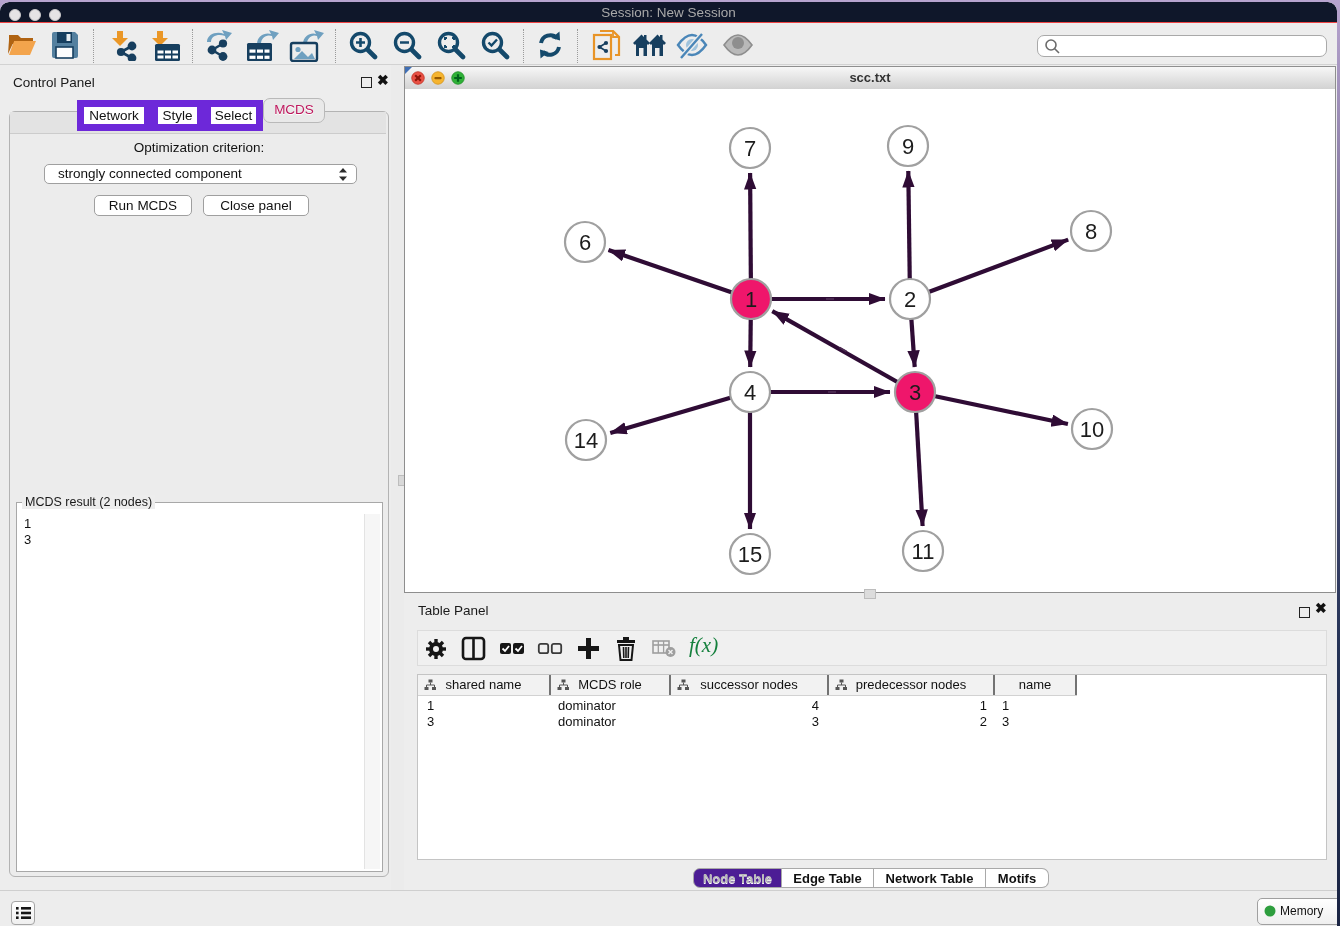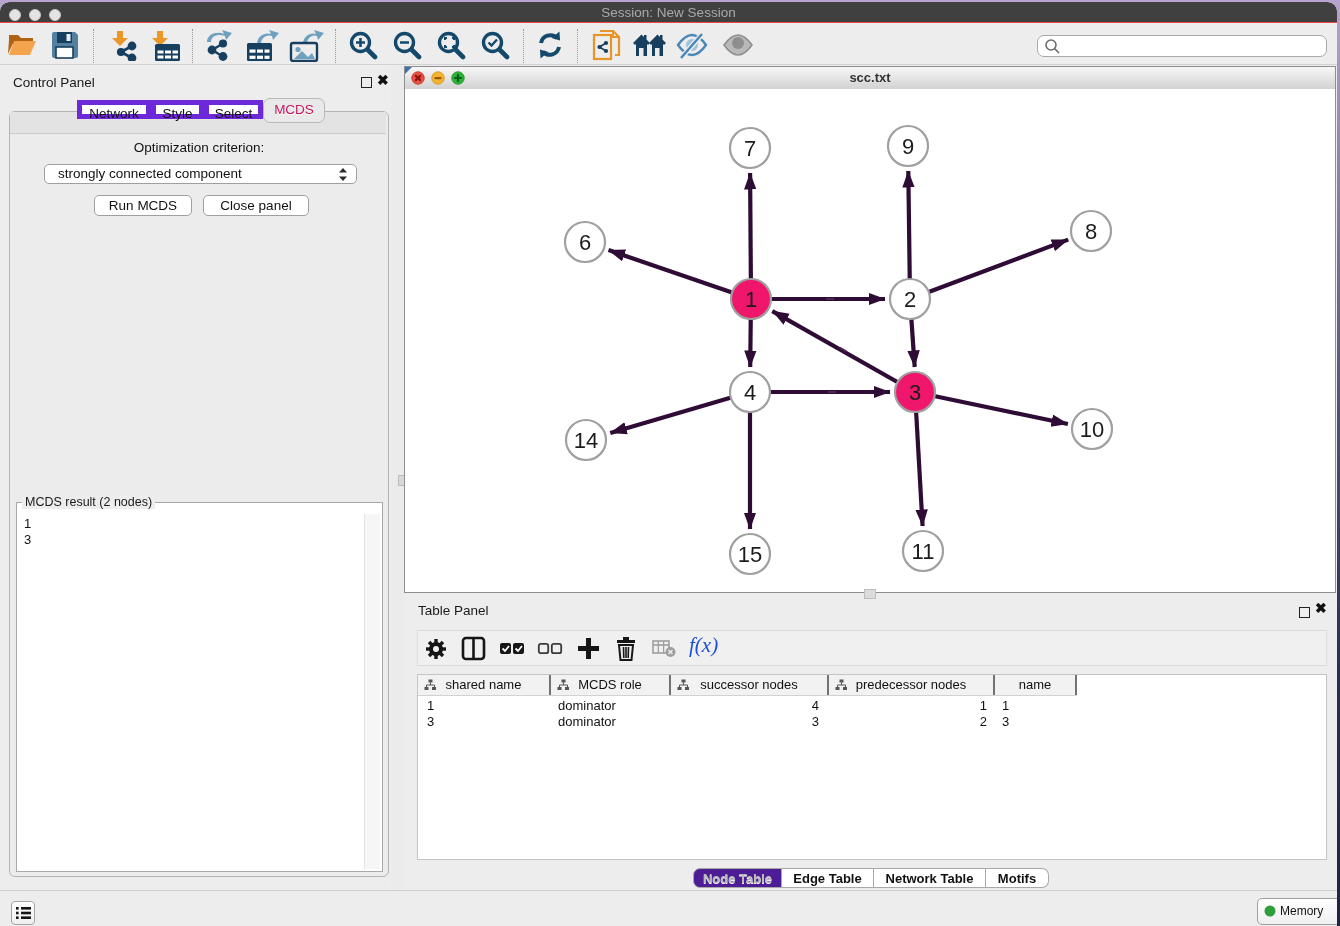--- a/index.html
+++ b/index.html
@@ -1,33 +1,33 @@
 <!DOCTYPE html>
 <html><head><meta charset="utf-8">
 <style>
 html,body{margin:0;padding:0;}
 body{width:1340px;height:926px;overflow:hidden;font-family:"Liberation Sans",sans-serif;
 background:linear-gradient(180deg,#b7a4cf 0%,#8f82ab 18%,#4e4f79 45%,#253356 70%,#1b2544 100%);}
 #win{position:absolute;left:0;top:2px;width:1337px;height:924px;background:#ededed;border-radius:9px 9px 0 0;overflow:hidden;}
 .abs{position:absolute;}
-#titlebar{left:0;top:0;width:1337px;height:20px;background:#404040;border-bottom:4px solid #ef4444;border-radius:9px 9px 0 0;}
+#titlebar{left:0;top:0;width:1337px;height:20px;background:#0f172a;border-bottom:4px solid #ef4444;border-radius:9px 9px 0 0;}
 .tl{position:absolute;top:7px;width:10px;height:10px;border-radius:50%;background:#e5e3e5;border:1.2px solid #c9c7c9;}
 #wtitle{left:0;top:3px;width:1337px;text-align:center;font-size:13.5px;color:#a9a9a9;}
 #toolbar{left:0;top:21px;width:1337px;height:41px;background:#ededed;border-bottom:1px solid #d2d2d2;}
 .sep{position:absolute;top:6px;width:0;height:34px;border-left:1.5px dotted #9a9a9a;}
 .ticon{position:absolute;top:7px;}
 #search{position:absolute;left:1037px;top:12px;width:288px;height:20px;background:#fff;border:1.5px solid #a9a9a9;border-radius:7px;}
 
 #cpanel{left:0;top:63px;width:391px;height:825px;background:#ededed;border-right:1px solid #d6d6d6;}
 #cphead{left:13px;top:10px;font-size:13.5px;color:#1a1a1a;}
 .dockbox{position:absolute;width:9px;height:9px;border:1.5px solid #222;background:transparent;}
 .closex{position:absolute;font-size:14px;font-weight:700;color:#111;}
 #cpbox{left:9px;top:46px;width:378px;height:764px;border:1px solid #b3b3b3;border-radius:6px;background:#ececec;}
 #cpband{left:10px;top:47px;width:376px;height:21px;background:#e3e3e3;border-bottom:1px solid #cccccc;}
-.tabseg{position:absolute;top:35px;height:19px;background:#fff;border:5px solid #6d28d9;box-sizing:border-box;text-align:center;font-size:13.5px;color:#111;line-height:18px;}
+.tabseg{position:absolute;top:35px;height:31px;background:#fff;border:7px solid #6d28d9;box-sizing:border-box;text-align:center;font-size:13.5px;color:#111;line-height:18px;}
 #tabmcds{position:absolute;left:263px;top:33px;width:60px;height:23px;background:#e9e9e9;border:1px solid #b9b9b9;border-radius:7px;text-align:center;font-size:13.5px;color:#be185d;line-height:22px;text-shadow:0 1px 0 #fff;}
 #optlbl{left:0px;top:75px;width:398px;text-align:center;font-size:13.5px;color:#111;}
 #combo{left:44px;top:99px;width:311px;height:18px;background:#fff;border:1px solid #9f9f9f;border-radius:5px;font-size:13.5px;color:#111;line-height:18px;}
 .btn{position:absolute;top:130px;height:19px;background:#fff;border:1px solid #9f9f9f;border-radius:5px;text-align:center;font-size:13.5px;color:#111;line-height:19px;}
 
 #fs{left:16px;top:437px;width:365px;height:368px;border:1px solid #a8a8a8;background:#fff;}
 #fslegend{left:22px;top:430px;background:#ededed;padding:0 3px;font-size:12.5px;color:#1a1a1a;}
 #fstrack{left:347px;top:11px;width:15px;height:355px;background:#f6f6f6;border-left:1px solid #e3e3e3;}
 
 #vsplit{left:391px;top:63px;width:13px;height:825px;background:#ebebeb;}
@@ -323,21 +323,21 @@
         <line x1="13.5" y1="12" x2="13.2" y2="23" stroke="#161616" stroke-width="1.6"></line>
       </svg>
       <svg style="position:absolute;left:234px;top:9px;" width="25" height="18" viewBox="0 0 25 18">
         <rect x="1" y="1" width="16" height="12" fill="none" stroke="#9e9e9e" stroke-width="1.6"></rect>
         <line x1="1" y1="5" x2="17" y2="5" stroke="#9e9e9e" stroke-width="1.6"></line>
         <line x1="6.3" y1="1" x2="6.3" y2="13" stroke="#9e9e9e" stroke-width="1.3"></line>
         <line x1="11.6" y1="1" x2="11.6" y2="13" stroke="#9e9e9e" stroke-width="1.3"></line>
         <circle cx="18.5" cy="12" r="5" fill="#9e9e9e"></circle>
         <path d="M16.5 10 l4 4 M20.5 10 l-4 4" stroke="#f0f0f0" stroke-width="1.4"></path>
       </svg>
-      <div style="position:absolute;left:271px;top:2px;font-family:'Liberation Serif',serif;font-style:italic;font-size:21px;color:#1d4ed8;">f(x)</div>
+      <div style="position:absolute;left:271px;top:2px;font-family:'Liberation Serif',serif;font-style:italic;font-size:21px;color:#15803d;">f(x)</div>
     </div>
     <div id="ttable" class="abs">
       <div class="th" style="left:0;width:133px;">shared name</div>
       <div class="th" style="left:133px;width:120px;">MCDS role</div>
       <div class="th" style="left:253px;width:158px;">successor nodes</div>
       <div class="th" style="left:411px;width:166px;">predecessor nodes</div>
       <div class="th" style="left:577px;width:82px;">name</div>
       <div style="position:absolute;left:0;top:20px;width:659px;height:0;border-top:1px solid #d2d2d2;"></div>
       <svg class="treeic" style="position:absolute;left:6px;top:4px;" width="13" height="12" viewBox="0 0 13 12">
           <rect x="4.5" y="0.5" width="4" height="3" fill="#555"></rect>

